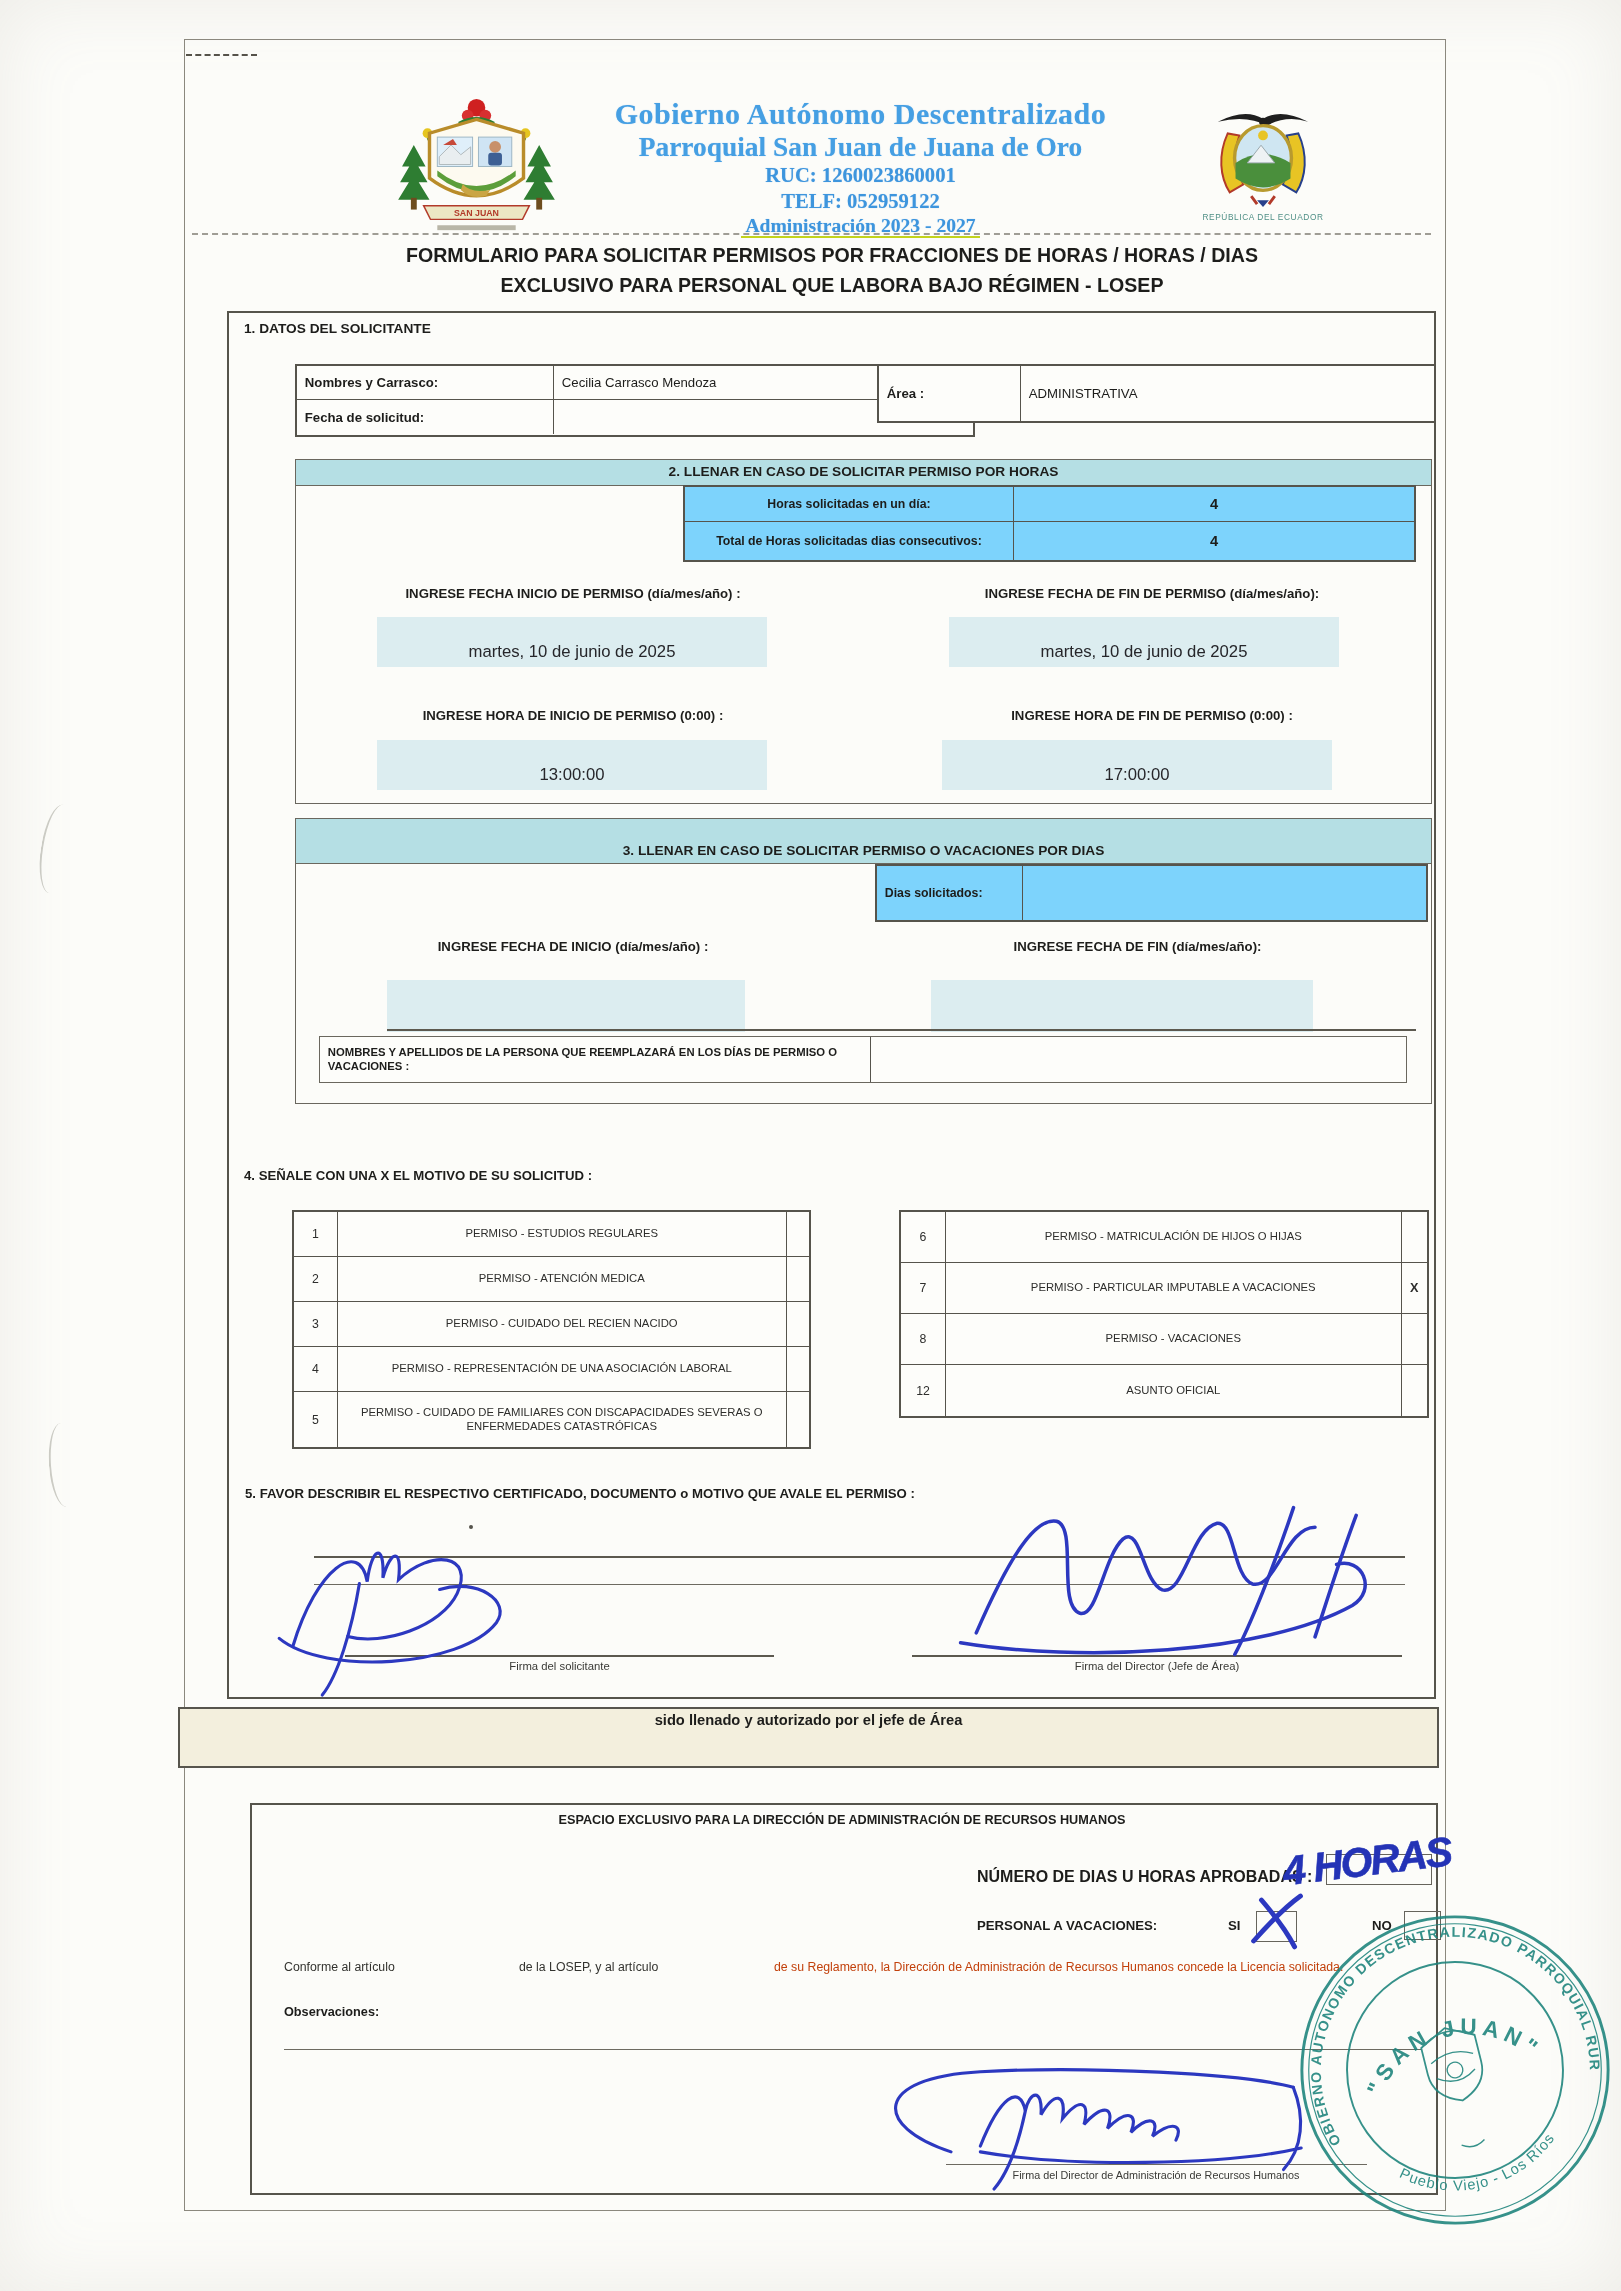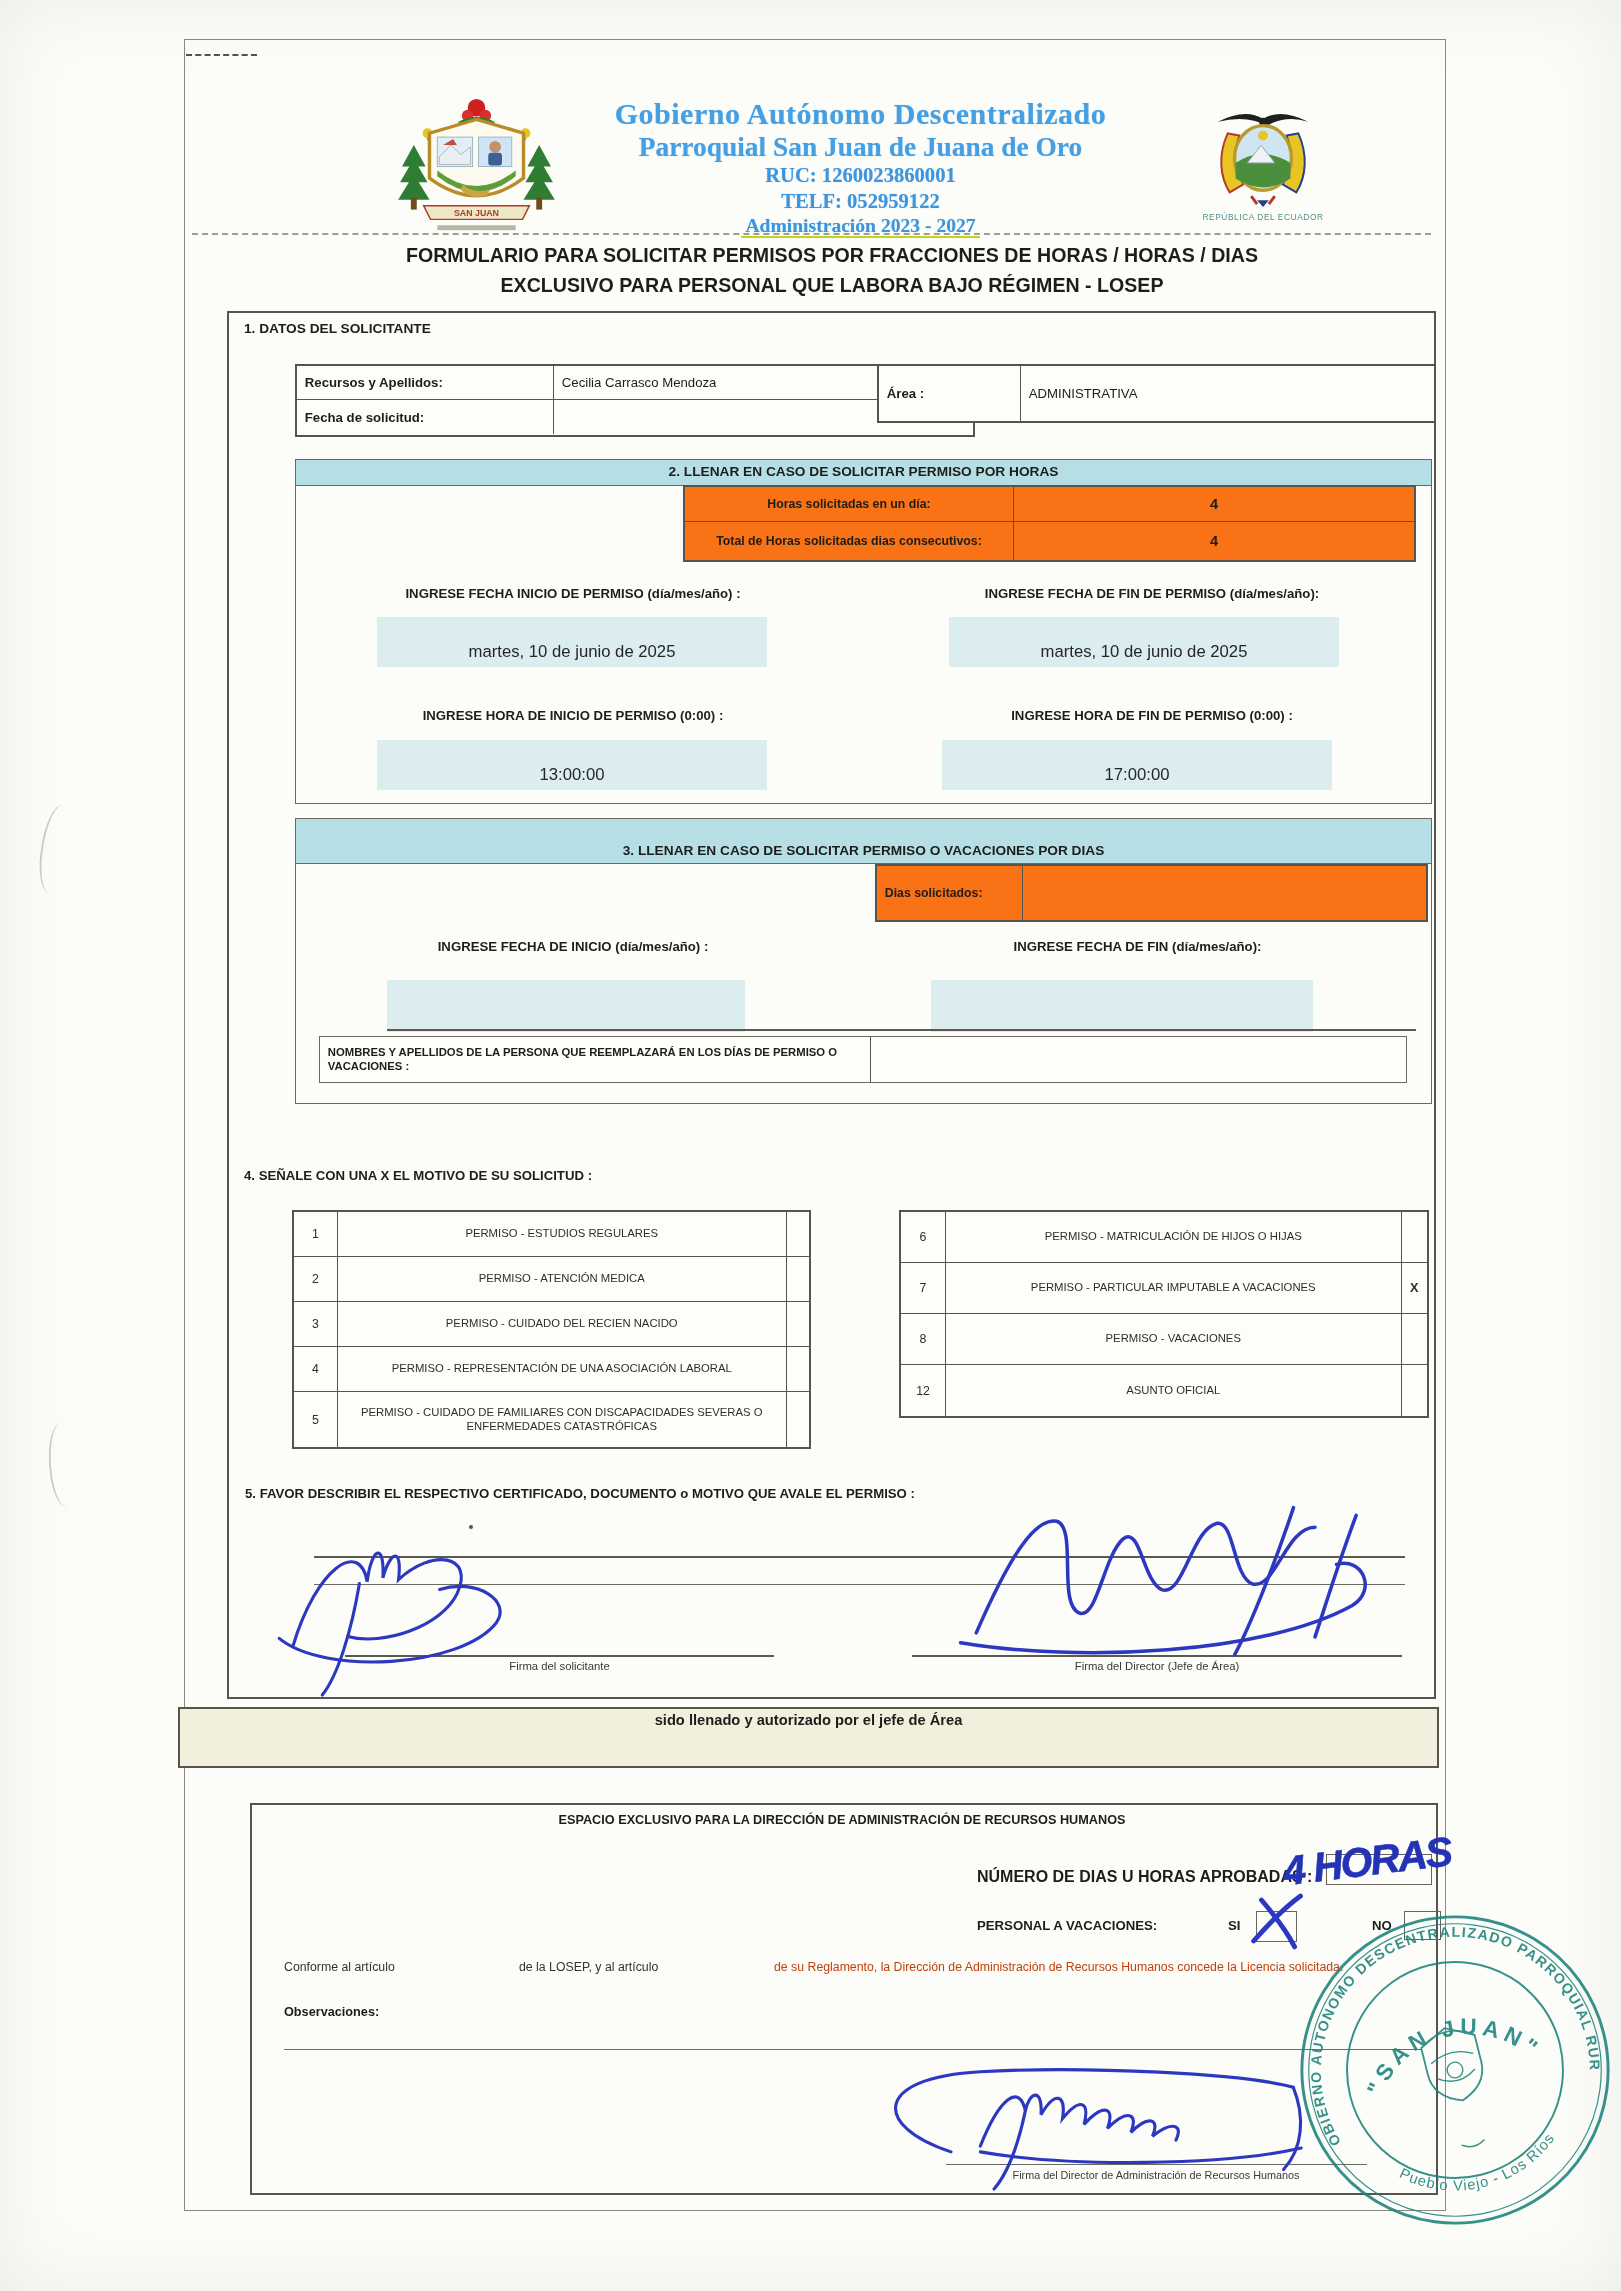--- a/index.html
+++ b/index.html
@@ -8,21 +8,21 @@
         box-shadow:inset 0 0 78px rgba(150,145,130,.14);}
   .abs{position:absolute;}
   .b{font-weight:bold;}
   .ctr{text-align:center;}
   .frame{border:1.5px solid #8b887e;}
   .bigbox{border:2px solid #56544c;}
   .secbox{border:1.5px solid #6a675e;}
   .cyanbar{background:#b5dfe4;border-bottom:1px solid #6a675e;}
   .cyanfill{background:#dcedf0;display:flex;align-items:flex-end;justify-content:center;
             font-size:16.7px;color:#26262a;padding-bottom:4.9px;}
-  .beige{background:#f97316;}
+  .beige{background:#7dd3fc;}
   .serifblue{font-family:"Liberation Serif","DejaVu Serif",serif;font-weight:bold;color:#459fe3;
              text-shadow:0 0 1px rgba(90,160,225,.55);}
   .hline{border-top:1.5px solid #6d6a61;}
   .hline2{border-top:2px solid #5c594f;}
   .grid2{display:grid;}
   .cell{display:flex;align-items:center;padding:0 7.8px;font-size:13.2px;}
   .mtable{position:absolute;border:2px solid #56544c;display:grid;background:#fdfdfa;}
   .mc{border-right:1.5px solid #56544c;border-bottom:1.5px solid #56544c;display:flex;
       align-items:center;justify-content:center;text-align:center;color:#2e2e2c;}
   .mc.last-col{border-right:none;}
@@ -97,21 +97,21 @@
   <div class="abs" style="left:192px;top:233px;width:1239px;border-top:2px dashed #9f9d95;"></div>
 
   <div class="abs ctr b" style="left:227px;top:244px;width:1210px;font-size:19.6px;">FORMULARIO PARA SOLICITAR PERMISOS  POR FRACCIONES DE HORAS / HORAS / DIAS</div>
   <div class="abs ctr b" style="left:227px;top:274px;width:1210px;font-size:19.6px;">EXCLUSIVO PARA PERSONAL QUE LABORA BAJO RÉGIMEN - LOSEP</div>
 
   <div class="abs bigbox" style="left:227px;top:311px;width:1205px;height:1384px;"></div>
 
   <div class="abs b" style="left:244px;top:321px;font-size:13.7px;">1. DATOS DEL SOLICITANTE</div>
 
   <div class="abs bigbox grid2" style="left:295px;top:364px;width:676px;height:69px;grid-template-columns:257px 1fr;grid-template-rows:34px 34px;background:#fdfdfa;">
-    <div class="cell b" style="border-right:1.5px solid #56544c;border-bottom:1.5px solid #56544c;">Recursos y Apellidos:</div>
+    <div class="cell b" style="border-right:1.5px solid #56544c;border-bottom:1.5px solid #56544c;">Nombres y Carrasco:</div>
     <div class="cell" style="border-bottom:1.5px solid #56544c;">Cecilia Carrasco Mendoza</div>
     <div class="cell b" style="border-right:1.5px solid #56544c;">Fecha de solicitud:</div>
     <div class="cell" style="justify-content:flex-end;">5/6/2025</div>
   </div>
 
   <div class="abs bigbox grid2" style="left:877px;top:364px;width:555px;height:55px;grid-template-columns:142px 1fr;grid-template-rows:1fr;background:#fdfdfa;">
     <div class="cell b" style="border-right:1.5px solid #56544c;">Área :</div>
     <div class="cell">ADMINISTRATIVA</div>
   </div>
 

